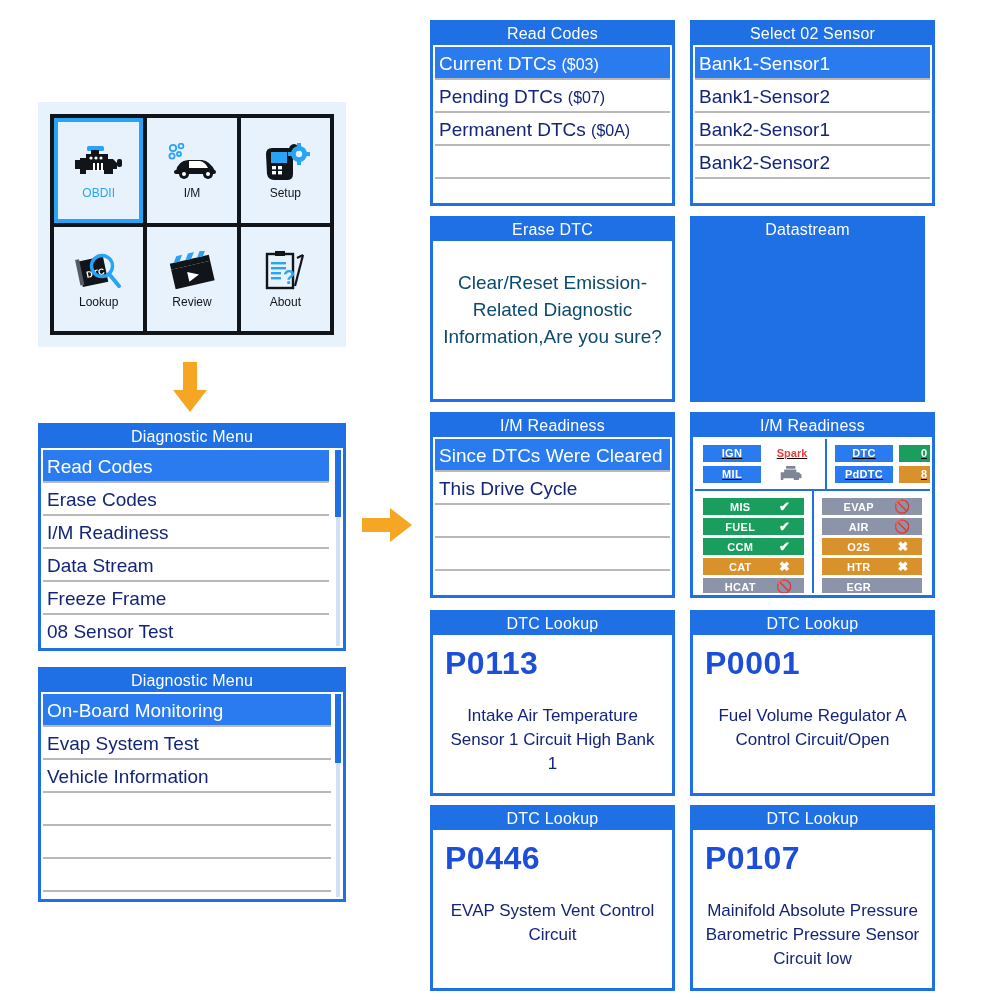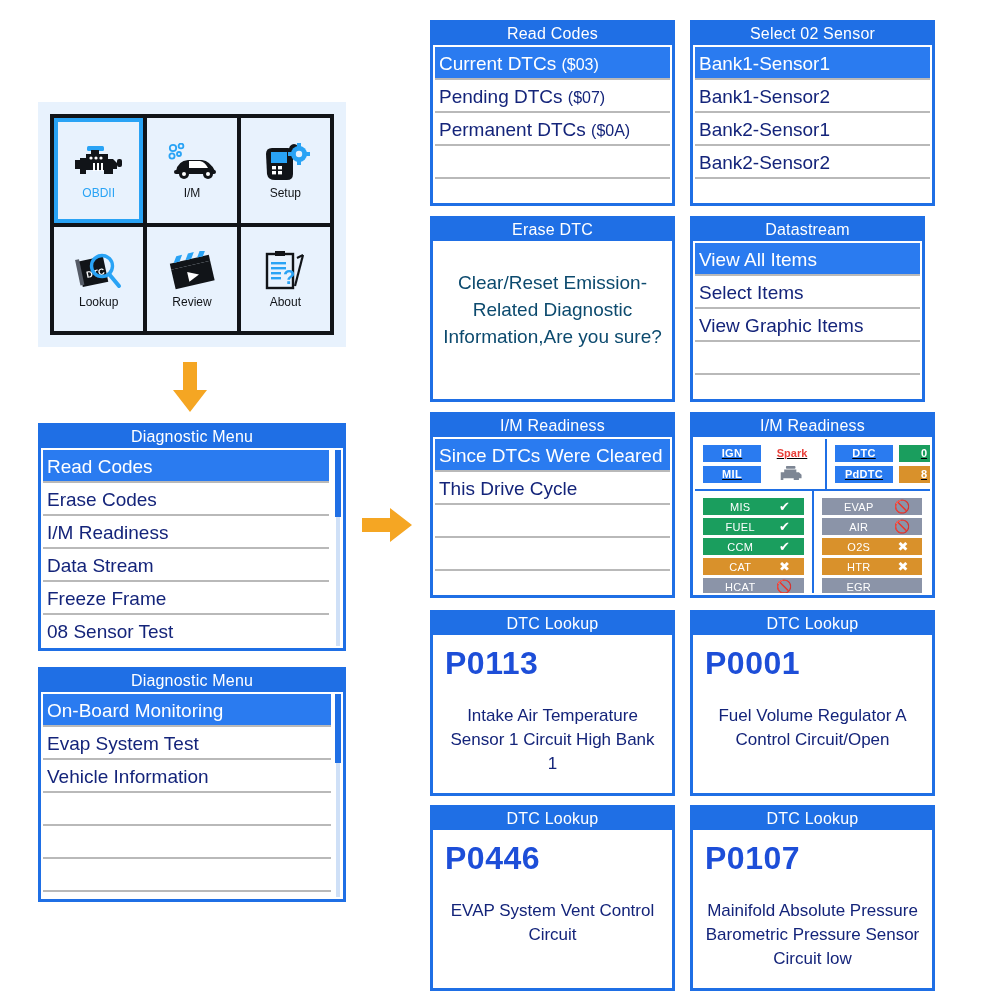--- a/index.html
+++ b/index.html
@@ -145,21 +145,21 @@
   .kv .val.orange { background: #d9912b; }
   .kv .val.plain  { color: #e8403a; background: none; font-weight: bold; }
   .kv .val.icon   { background: none; }
 
   .mon {
     display: flex; align-items: center;
     height: 17px;
     width: 100%;
     padding: 0 6px;
     box-sizing: border-box;
-    font-size: 11px; font-weight: normal; color: #ffffff;
+    font-size: 11px; font-weight: bold; color: #ffffff;
     letter-spacing: .3px;
   }
   .mon.ok   { background: #1a9e5e; }
   .mon.bad  { background: #d9912b; }
   .mon.na   { background: #8b94a8; }
   .mon .mname { flex: 1; text-align: center; }
   .mon .mico  { width: 26px; text-align: center; font-size: 13px; }
 
   
   .engine-ico { display: inline-block; width: 26px; height: 14px; }
@@ -402,29 +402,20 @@
 
 <div class="panel" style="left:430px; top:216px; width:245px; height:186px;">
   <div class="panel-title">Erase DTC</div>
   <div class="panel-body">
     <div class="msg">Clear/Reset Emission-Related Diagnostic Information,Are you sure?</div>
   </div>
 </div>
 
 <div class="panel" style="left:690px; top:216px; width:235px; height:186px;">
   <div class="panel-title">Datastream</div>
-  <div class="panel-body">
-    <div class="list">
-      <div class="row sel"><span>View All Items</span></div>
-      <div class="row"><span>Select Items</span></div>
-      <div class="row"><span>View Graphic Items</span></div>
-      <div class="row empty"><span></span></div>
-      <div class="row empty"><span></span></div>
-    </div>
-  </div>
 </div>
 
 <div class="panel" style="left:430px; top:412px; width:245px; height:186px;">
   <div class="panel-title">I/M Readiness</div>
   <div class="panel-body">
     <div class="list">
       <div class="row sel"><span>Since DTCs Were Cleared</span></div>
       <div class="row"><span>This Drive Cycle</span></div>
       <div class="row empty"><span></span></div>
       <div class="row empty"><span></span></div>

